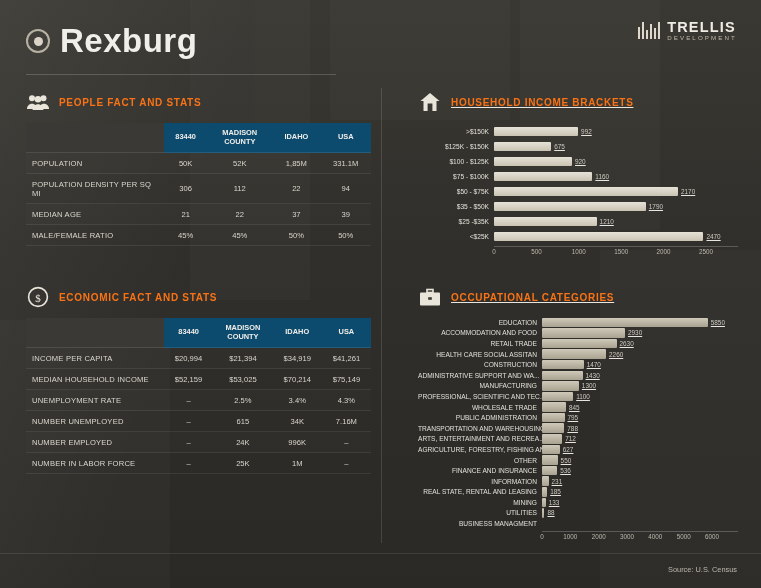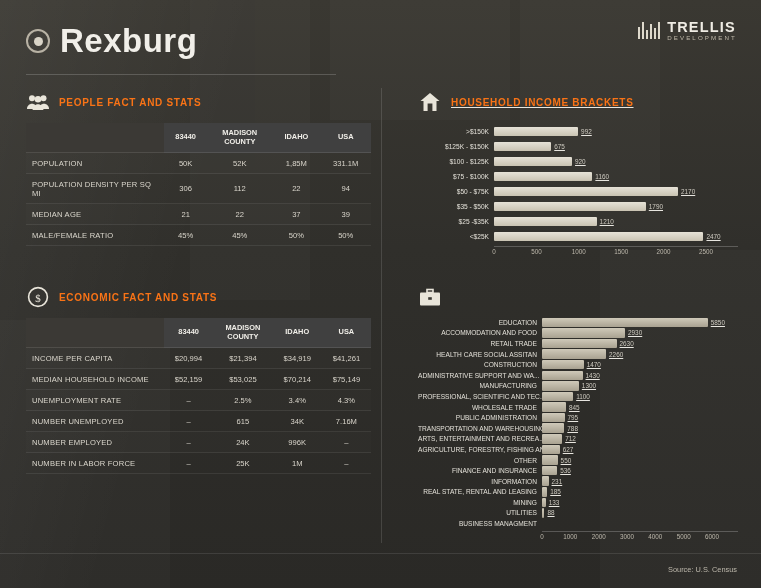--- a/index.html
+++ b/index.html
@@ -45,21 +45,21 @@
   
   .sect-title { display: flex; align-items: center; gap: 9px; }
   .sect-title .tx { font-size: 10px; font-weight: bold; letter-spacing: .7px; color: #f97316; }
   .ic { width: 24px; height: 24px; display: flex; align-items: center; justify-content: center; }
   .ic svg { display: block; }
 
   
   .panel-left { position: absolute; left: 26px; width: 345px; }
   table.stats { width: 100%; border-collapse: collapse; font-size: 7.6px; }
   table.stats thead th {
-    background: #404040; color: #f0eee8; font-weight: bold;
+    background: #0c4a6e; color: #f0eee8; font-weight: bold;
     font-size: 7.4px; padding: 6px 4px; text-align: center; line-height: 1.15;
     border-bottom: 1px solid rgba(255,255,255,0.10);
   }
   table.stats thead th.lbl { background: #3b3935; width: 40%; }
   table.stats tbody td {
     padding: 5.5px 4px; text-align: center; color: #d9d5cb;
     border-bottom: 1px solid rgba(255,255,255,0.08);
     font-size: 7.6px;
   }
   table.stats tbody td.lbl { text-align: left; padding-left: 6px; letter-spacing: .2px; color: #dcd8ce; }
@@ -331,20 +331,21 @@
 
   <div class="panel-right" style="top:285px;">
     <div class="sect-title">
       <span class="ic">
         <svg width="22" height="19" viewBox="0 0 22 19">
             <rect x="8" y="1.5" width="6" height="3" fill="none" stroke="#e9e5da" stroke-width="1.6"></rect>
             <rect x="1" y="4.5" width="20" height="13" rx="1" fill="#e9e5da"></rect>
             <rect x="9.2" y="9.2" width="3.6" height="2.6" fill="#3a3832"></rect>
           </svg>
       </span>
+      <span class="tx">OCCUPATIONAL CATEGORIES</span>
     </div>
     <div id="occ-chart" style="margin-top:8px;">
         <div class="bar-row" style="height: 10.6px;">
           <div class="cat" style="width: 124px;">EDUCATION</div>
           <div class="bar-track">
             <div class="bar" style="width: 165.75px;"></div>
             <div class="bval">5850</div>
           </div>
         </div>
         <div class="bar-row" style="height: 10.6px;">

